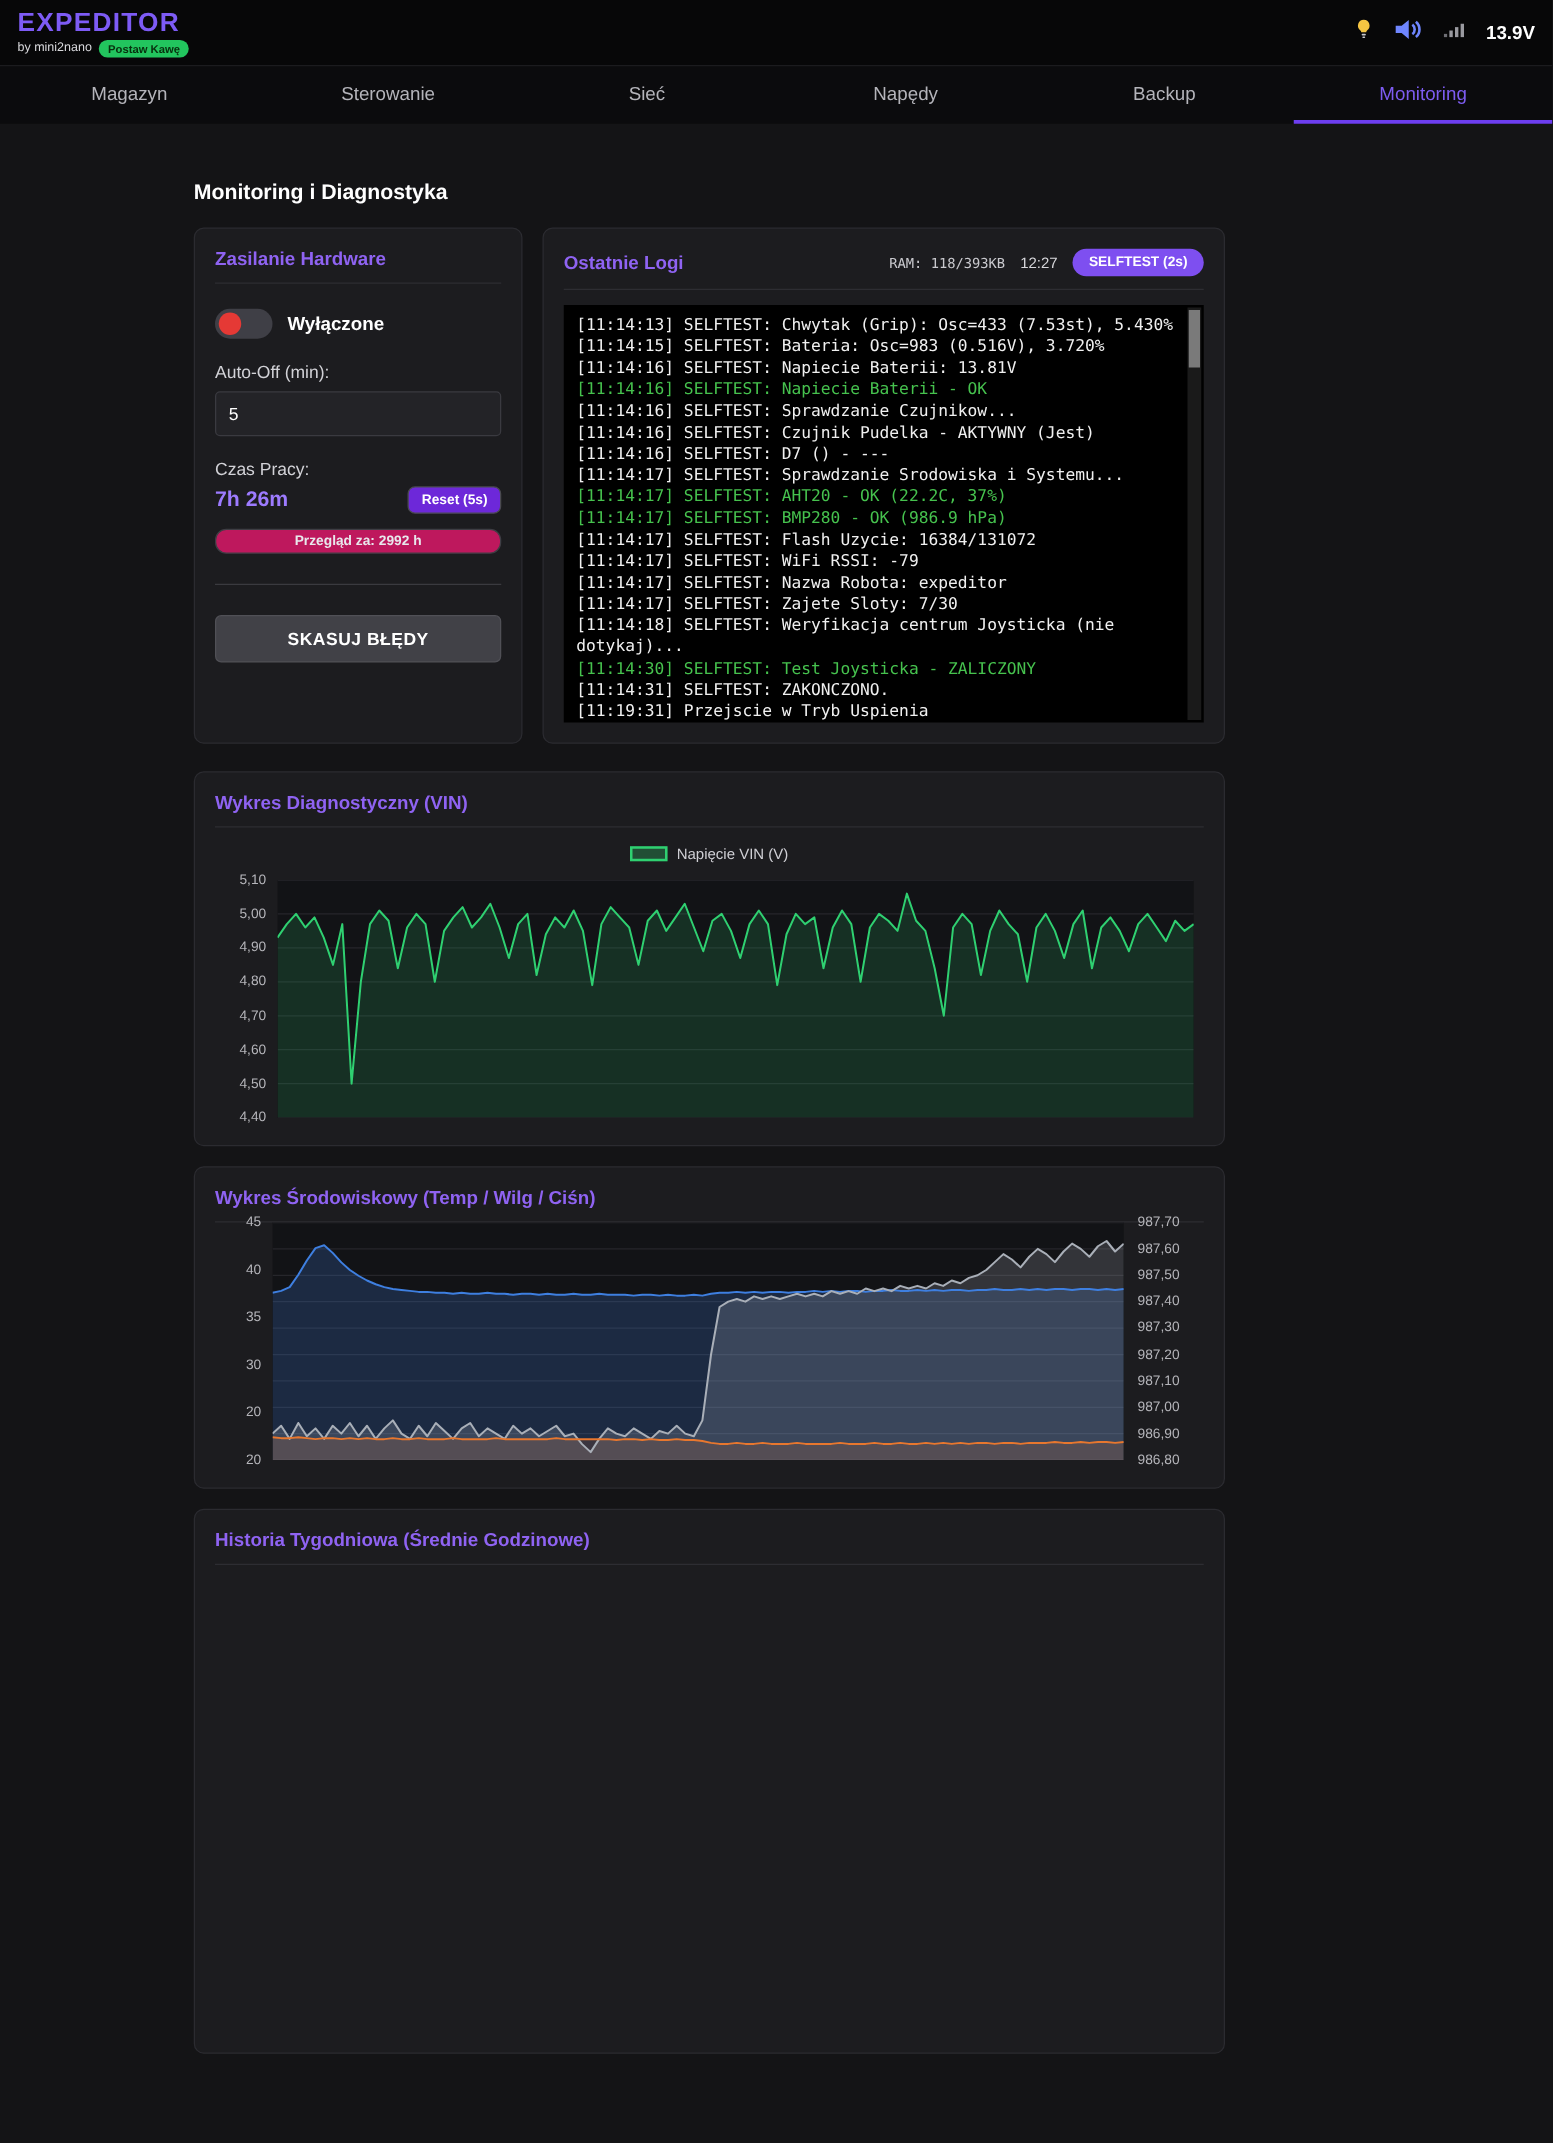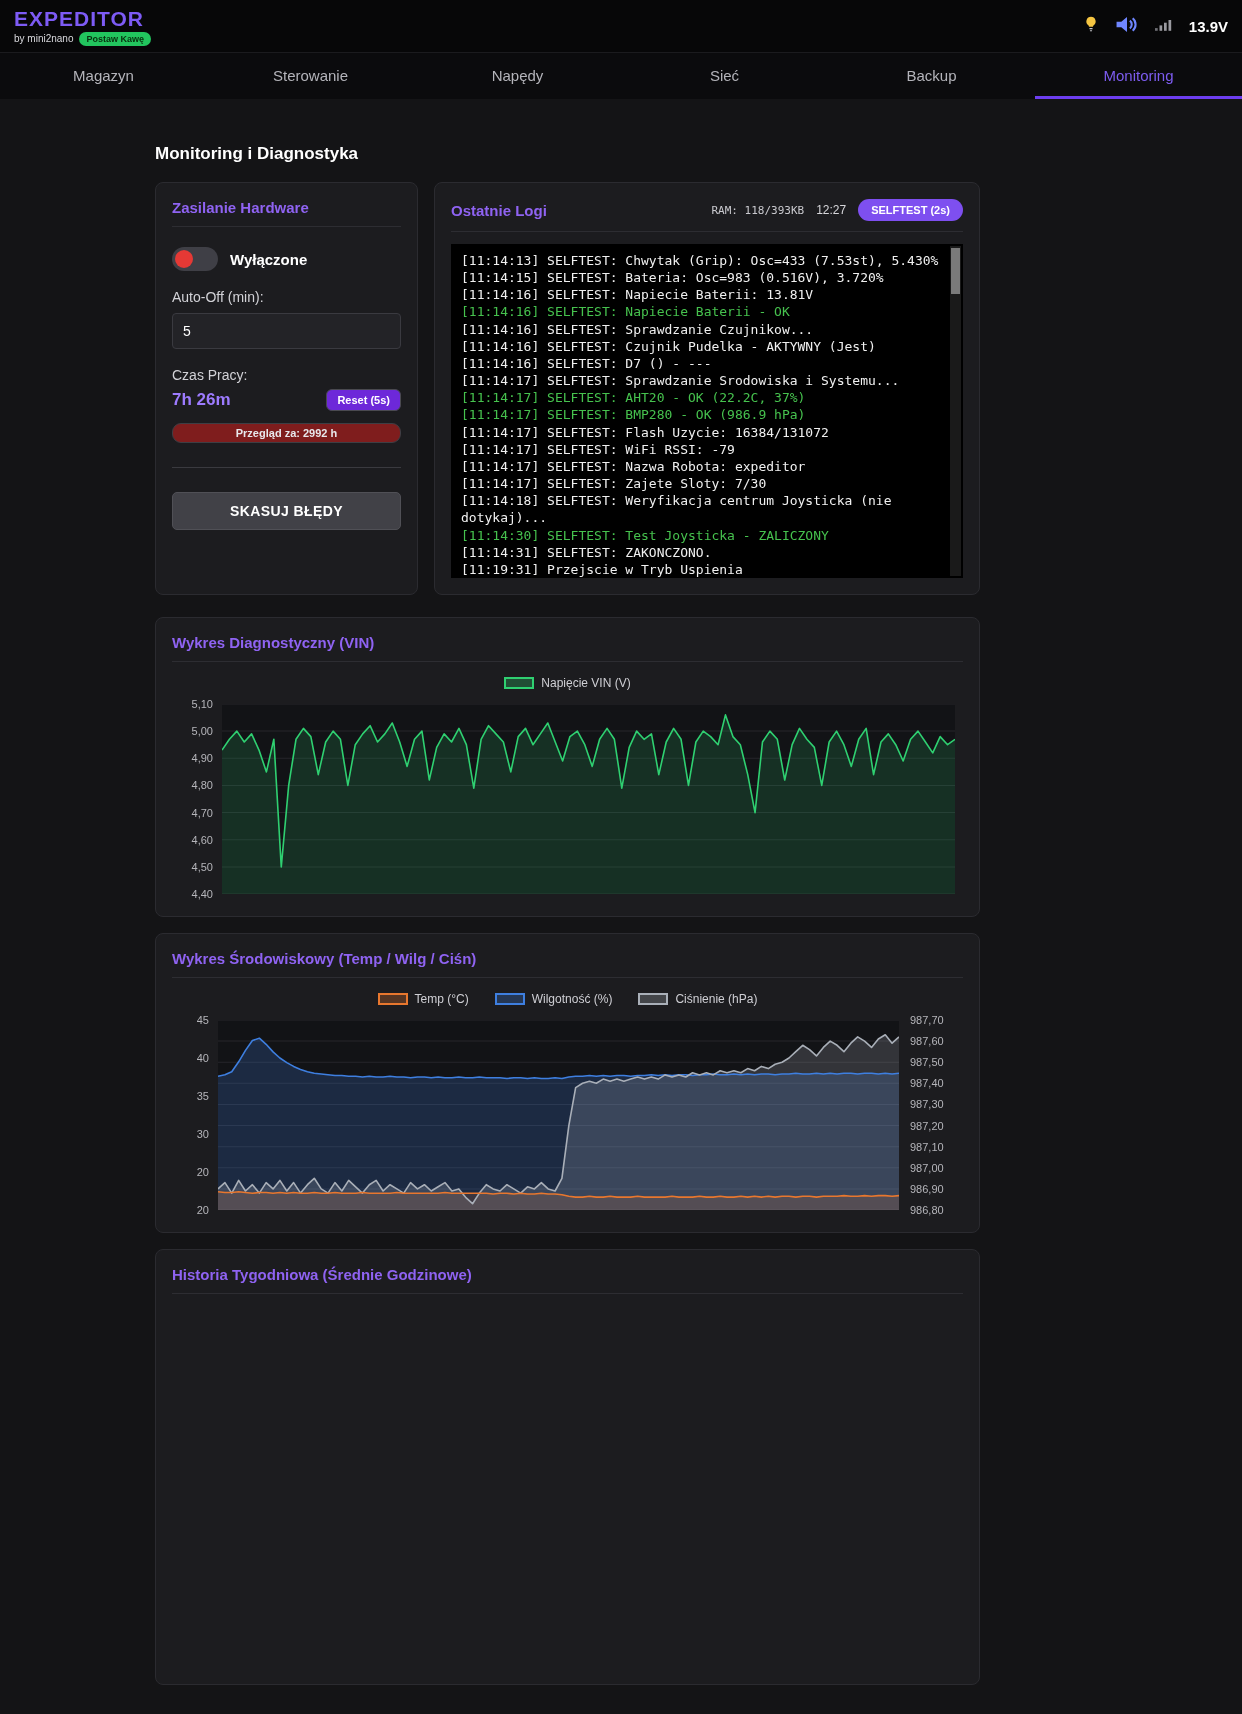--- a/index.html
+++ b/index.html
@@ -32,21 +32,21 @@
   
   .toggle-row { display:flex; align-items:center; gap:12px; margin-top:20px; }
   .toggle { width:46px; height:24px; background:#3f3f46; border-radius:12px; position:relative; cursor:pointer; flex:0 0 auto; }
   .toggle .knob { position:absolute; left:3px; top:3px; width:18px; height:18px; border-radius:50%; background:#e53935; }
   .toggle-label { font-weight:bold; font-size:15px; color:#ffffff; }
   .field-label { font-size:14px; color:#d2d2d7; margin-top:18px; }
   .text-input { width:100%; margin-top:8px; background:#232327; border:1px solid #3a3a40; border-radius:4px; color:#ffffff; font-size:14px; padding:9px 10px; font-family:"Liberation Sans", sans-serif; }
   .uptime-row { display:flex; align-items:center; justify-content:space-between; margin-top:6px; }
   .uptime-value { color:#9d7bff; font-weight:bold; font-size:17px; }
   .small-btn { background:#6d28d9; border:1px solid #4a4a50; color:#ffffff; font-weight:bold; font-size:11px; padding:4px 10px; border-radius:6px; cursor:pointer; font-family:"Liberation Sans", sans-serif; }
-  .pill-btn { display:block; width:100%; margin-top:12px; background:#7f1d1d; border:1px solid #3e3e44; border-radius:9px; color:#e8e8ec; font-weight:bold; font-size:11px; padding:3px 0; cursor:pointer; font-family:"Liberation Sans", sans-serif; }
+  .pill-btn { display:block; width:100%; margin-top:12px; background:#be185d; border:1px solid #3e3e44; border-radius:9px; color:#e8e8ec; font-weight:bold; font-size:11px; padding:3px 0; cursor:pointer; font-family:"Liberation Sans", sans-serif; }
   .divider { border:none; border-top:1px solid #3a3a3f; margin:24px 0; }
   .big-btn { display:block; width:100%; background:#414147; border:1px solid #505056; border-radius:5px; color:#ffffff; font-weight:bold; font-size:14px; letter-spacing:0.4px; padding:10px 0; cursor:pointer; font-family:"Liberation Sans", sans-serif; }
 
   
   .logs-header { display:flex; align-items:center; justify-content:space-between; padding-bottom:10px; border-bottom:1px solid #2d2d32; }
   .logs-meta { display:flex; align-items:center; gap:12px; }
   .ram-text { font-family:"DejaVu Sans Mono", monospace; font-size:11px; color:#c9c9ce; }
   .clock-text { font-size:12px; color:#d6d6da; }
   .selftest-btn { background:#7e4ff0; border:none; color:#ffffff; font-weight:bold; font-size:11px; padding:5px 13px; border-radius:12px; cursor:pointer; font-family:"Liberation Sans", sans-serif; }
   .console { position:relative; margin-top:12px; background:#000000; height:334px; padding:8px 22px 8px 10px; font-family:"DejaVu Sans Mono", monospace; font-size:13px; line-height:1.32; color:#f0f0f0; overflow:hidden; }
@@ -106,22 +106,22 @@
           <rect x="15" y="2" width="3" height="12" fill="#9a9aa0"></rect>
         </svg>
     </span>
     <span class="voltage">13.9V</span>
   </div>
 </header>
 
 <nav>
   <div class="nav-item">Magazyn</div>
   <div class="nav-item">Sterowanie</div>
+  <div class="nav-item">Sieć</div>
   <div class="nav-item">Napędy</div>
-  <div class="nav-item">Sieć</div>
   <div class="nav-item">Backup</div>
   <div class="nav-item active">Monitoring</div>
 </nav>
 
 <div class="content">
   <div class="page-title">Monitoring i Diagnostyka</div>
 
   <div class="top-row">
 
     <div class="card power-card">
@@ -207,34 +207,20 @@
         <div class="tick left" style="top: 42.8571%;">4,80</div>
         <div class="tick left" style="top: 57.1429%;">4,70</div>
         <div class="tick left" style="top: 71.4286%;">4,60</div>
         <div class="tick left" style="top: 85.7143%;">4,50</div>
         <div class="tick left" style="top: 100%;">4,40</div>
       </div>
   </div>
 
   <div class="card chart-card env">
     <div class="section-title">Wykres Środowiskowy (Temp / Wilg / Ciśn)</div>
-    <div class="legend-row">
-      <div class="legend-item">
-        <span class="swatch" style="border-color: rgb(232, 119, 46); background: rgba(232, 119, 46, 0.28);"></span>
-        <span>Temp (°C)</span>
-      </div>
-      <div class="legend-item">
-        <span class="swatch" style="border-color: rgb(62, 127, 224); background: rgba(62, 127, 224, 0.28);"></span>
-        <span>Wilgotność (%)</span>
-      </div>
-      <div class="legend-item">
-        <span class="swatch" style="border-color: rgb(169, 175, 184); background: rgba(169, 175, 184, 0.28);"></span>
-        <span>Ciśnienie (hPa)</span>
-      </div>
-    </div>
     <div class="plot env" id="env-plot">
       <svg id="env-svg" preserveAspectRatio="none" viewBox="0 0 679 190">
           <line x1="0" y1="0.0" x2="679" y2="0.0" stroke="#26262b" stroke-width="1"></line>
           <line x1="0" y1="21.1" x2="679" y2="21.1" stroke="#26262b" stroke-width="1"></line>
           <line x1="0" y1="42.2" x2="679" y2="42.2" stroke="#26262b" stroke-width="1"></line>
           <line x1="0" y1="63.3" x2="679" y2="63.3" stroke="#26262b" stroke-width="1"></line>
           <line x1="0" y1="84.4" x2="679" y2="84.4" stroke="#26262b" stroke-width="1"></line>
           <line x1="0" y1="105.6" x2="679" y2="105.6" stroke="#26262b" stroke-width="1"></line>
           <line x1="0" y1="126.7" x2="679" y2="126.7" stroke="#26262b" stroke-width="1"></line>
           <line x1="0" y1="147.8" x2="679" y2="147.8" stroke="#26262b" stroke-width="1"></line>

